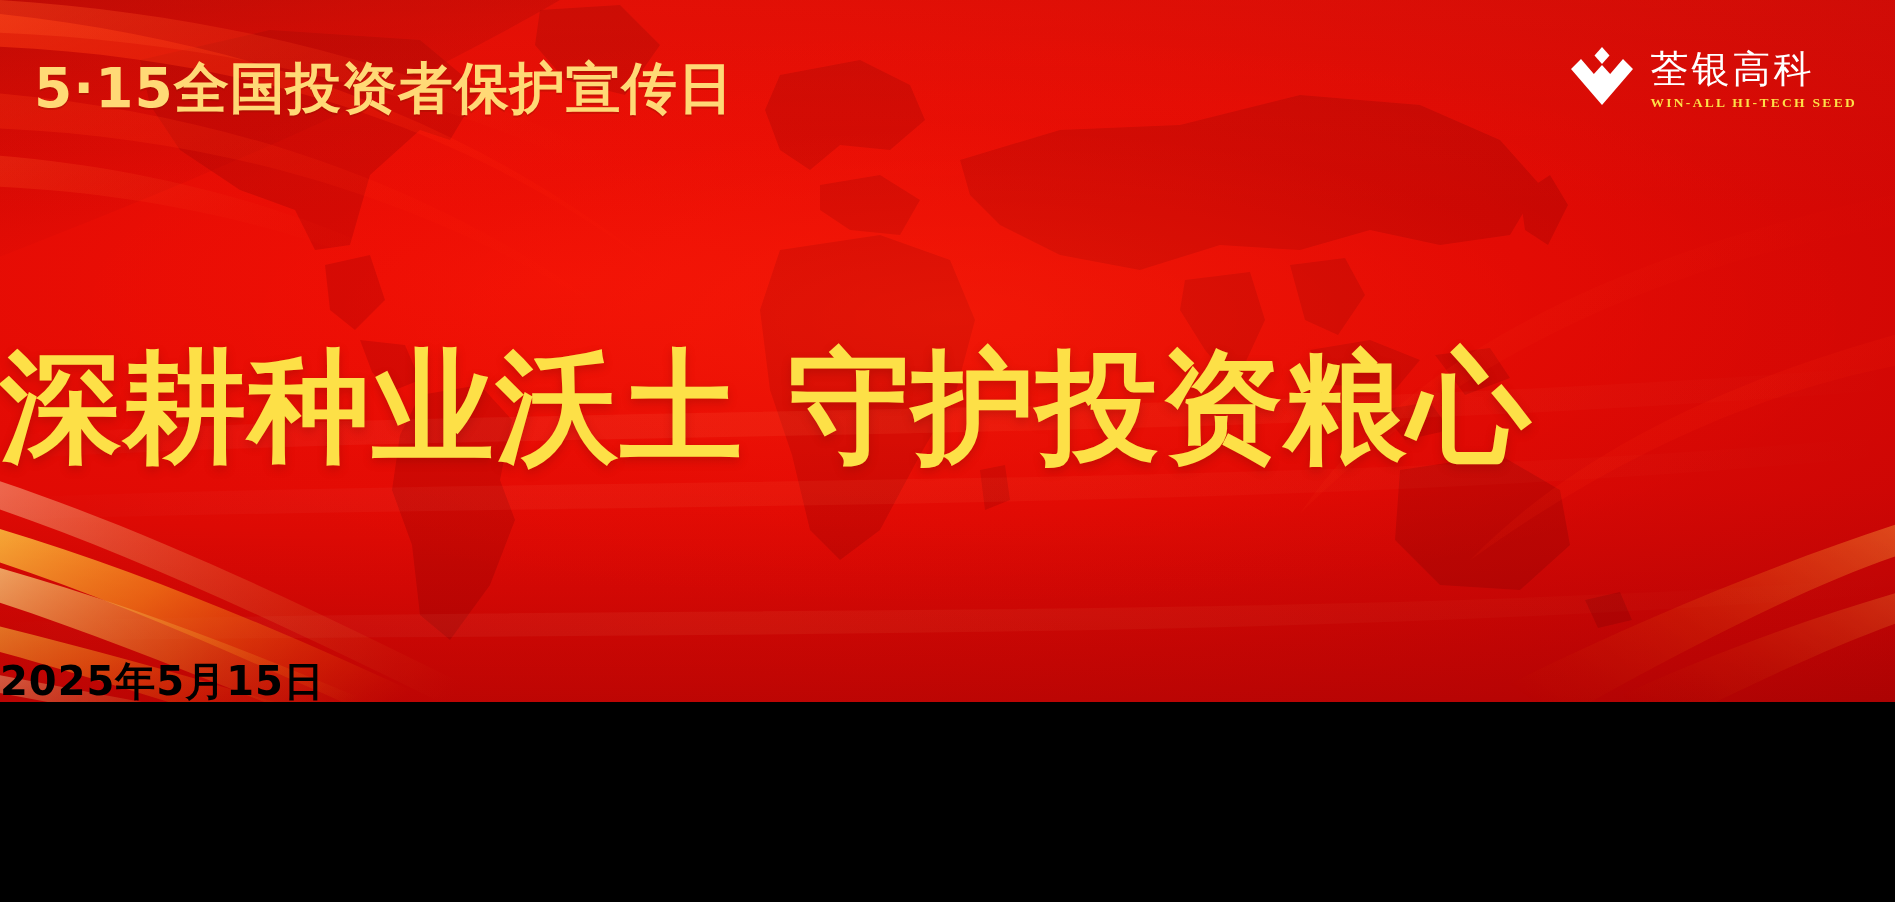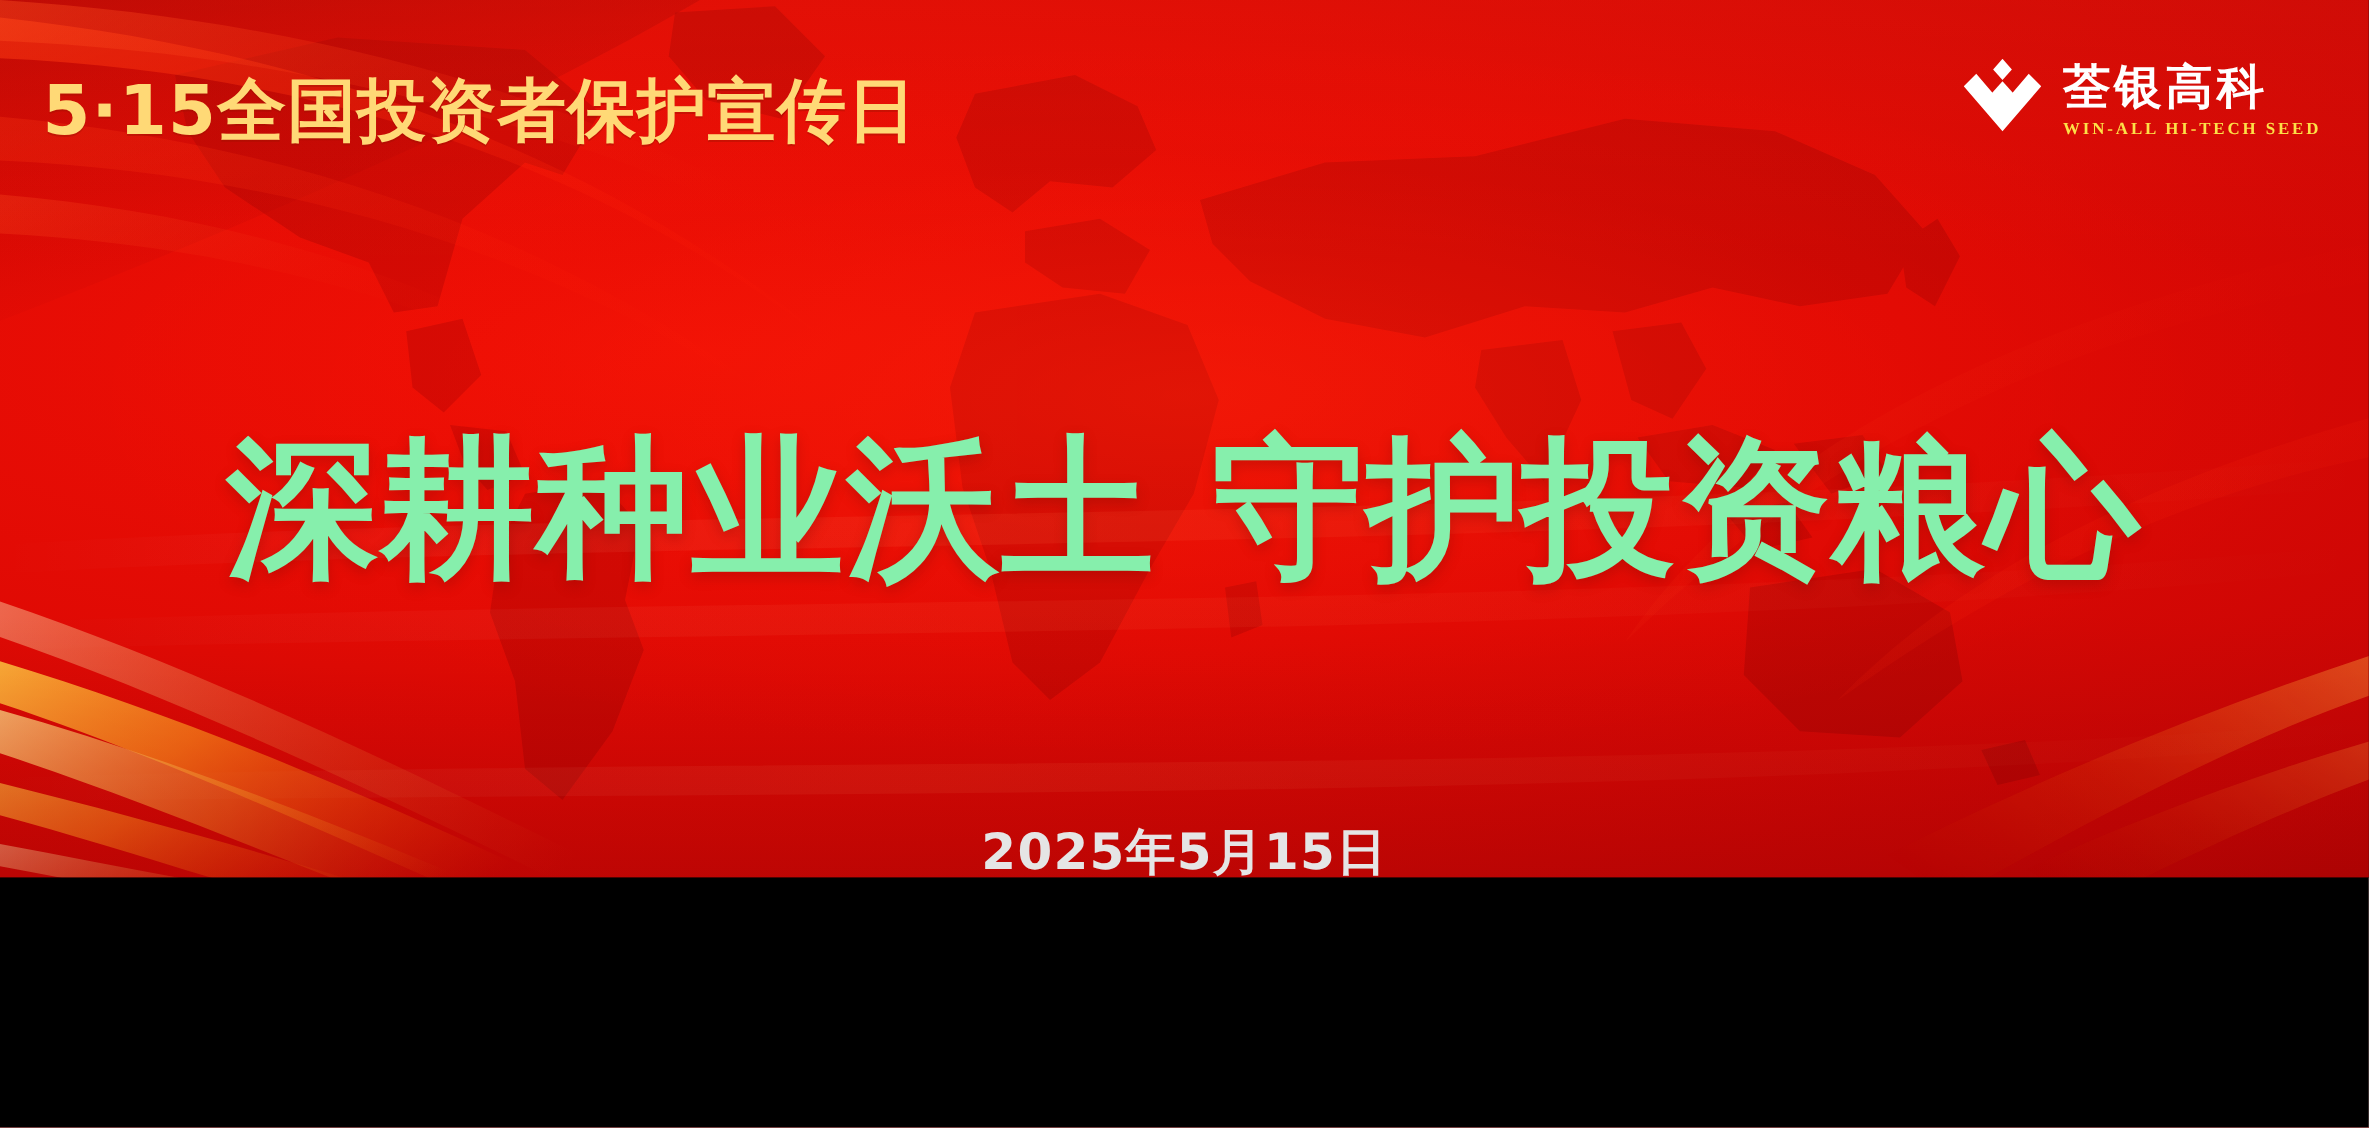--- a/index.html
+++ b/index.html
@@ -68,58 +68,56 @@
     right: 38px; top: 47px;
     display: flex;
     align-items: center;
     gap: 17px;
   }
   .logo-mark { width: 62px; height: 66px; flex: 0 0 auto; }
   .logo-mark svg { width: 100%; height: 100%; display: block; }
   .logo-text { display: flex; flex-direction: column; justify-content: center; }
   .logo-cn {
     font-size: 38px;
-    font-weight: 700;
+    font-weight: 400;
     color: #ffffff;
     letter-spacing: 3px;
     line-height: 1.06;
     font-family: "DejaVu Sans", "Liberation Sans", sans-serif;
   }
   .logo-en {
     font-size: 13.5px;
     font-weight: 700;
     color: #fde047;
     letter-spacing: 2.3px;
     margin-top: 5px;
     font-family: Liberation Serif, serif;
   }
 
   .main-title {
     position: absolute;
     left: 0; right: 0;
     top: 336px;
-    text-align: center;
     font-size: 122px;
     font-weight: 900;
-    color: #86efac;
+    color: #fde047;
     letter-spacing: 2px;
     white-space: nowrap;
     line-height: 1.18;
     text-shadow: 0 4px 10px rgba(120,10,0,.30);
     font-family: "DejaVu Sans", "Liberation Sans", sans-serif;
   }
 
   .date {
     position: absolute;
     left: 0; right: 0;
     top: 654px;
-    text-align: center;
     font-size: 40px;
     font-weight: 700;
-    color: #e5e5e5;
+    color: #000000;
     letter-spacing: 1px;
     font-family: "DejaVu Sans", "Liberation Sans", sans-serif;
   }
 </style>
 </head>
 <body>
 
 <div class="stage">
 
   <div class="bg-base"></div>

